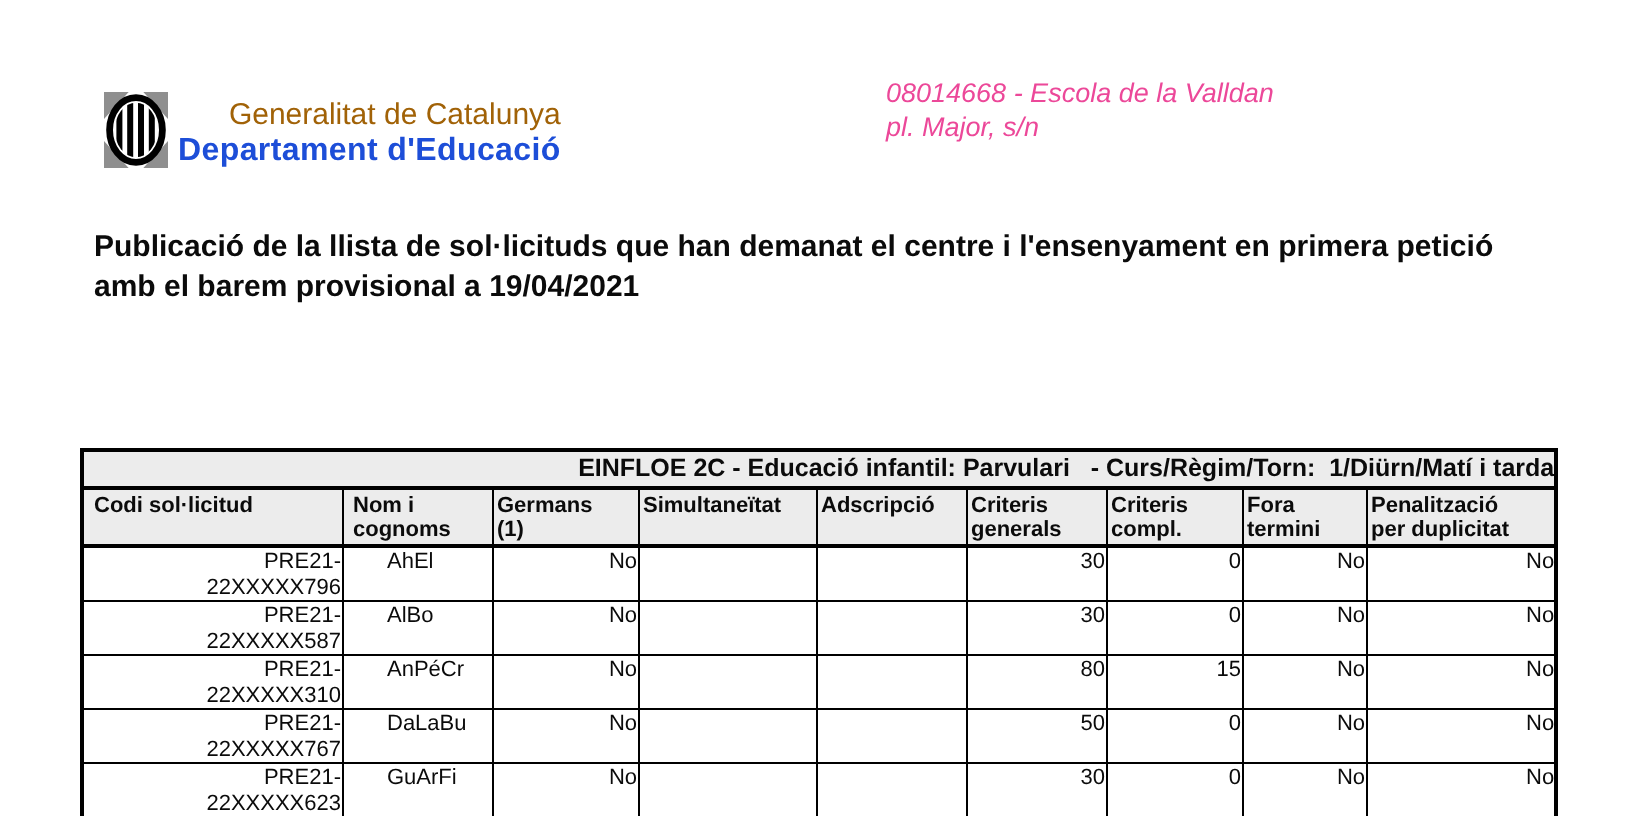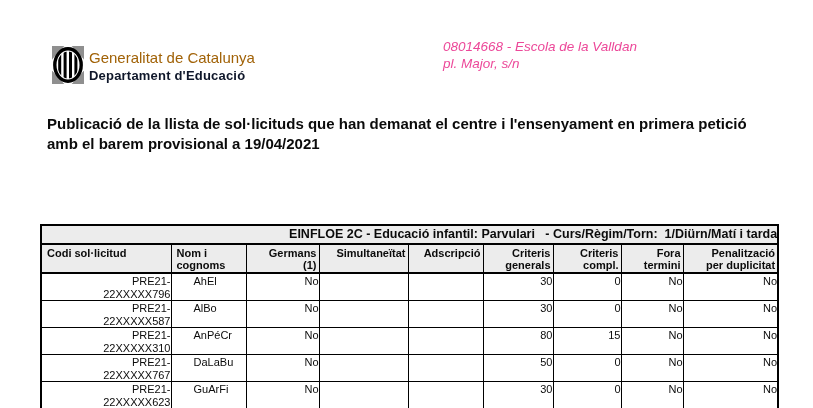--- a/index.html
+++ b/index.html
@@ -10,21 +10,21 @@
     height: 408px;
     background: #ffffff;
     overflow: hidden;
     font-family: "Liberation Sans", "DejaVu Sans", sans-serif;
     color: #111111;
   }
   
   .logo { position: absolute; left: 52px; top: 46px; width: 32px; height: 38px; }
   .brand { position: absolute; left: 89px; top: 49px; line-height: 17.5px; }
   .brand .org-name { font-size: 15px; color: #a16207; text-align: right; }
-  .brand .org-dept { font-size: 13px; font-weight: bold; color: #0f172a; letter-spacing: 0.2px; }
+  .brand .org-dept { font-size: 16px; font-weight: bold; color: #1d4ed8; letter-spacing: 0.2px; }
   
   .address { position: absolute; left: 443px; top: 39px; font-size: 13.5px; line-height: 16.5px; color: #ec4899; font-style: italic; }
   
   .heading {
     position: absolute; left: 47px; top: 114px; width: 726px;
     font-size: 15px; font-weight: bold; line-height: 19.5px; color: #0b0b0b;
   }
   
   .tablewrap { position: absolute; left: 40px; top: 224px; }
   table.apps {
@@ -46,21 +46,21 @@
     white-space: pre;
     border-bottom: 2px solid #000;
   }
   tr.header-row th {
     background: #ececec;
     font-weight: bold;
     font-size: 11px;
     line-height: 12px;
     height: 26px;
     padding: 2px 2px 1px 2px;
-    text-align: right;
+    text-align: left;
     border-bottom: 2px solid #000;
   }
   tr.header-row th.left { text-align: left; padding-left: 5px; }
   tr.data-row td {
     height: 26px;
     padding-top: 1px;
     line-height: 12.5px;
     text-align: right;
     background: #ffffff;
   }

